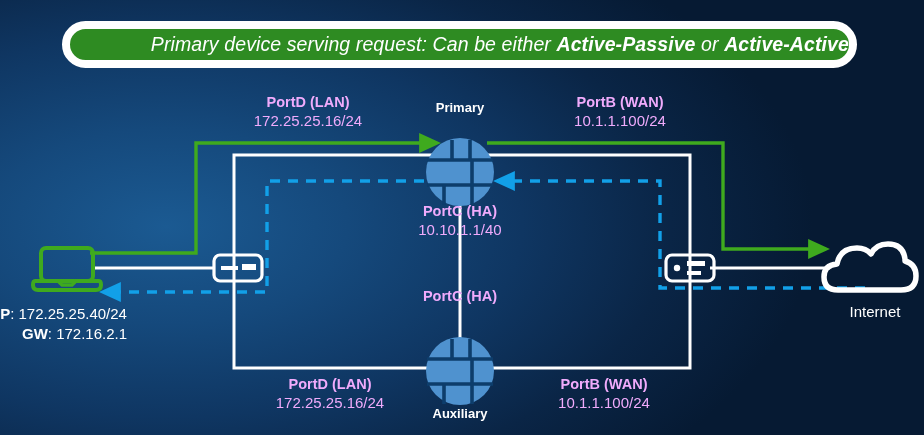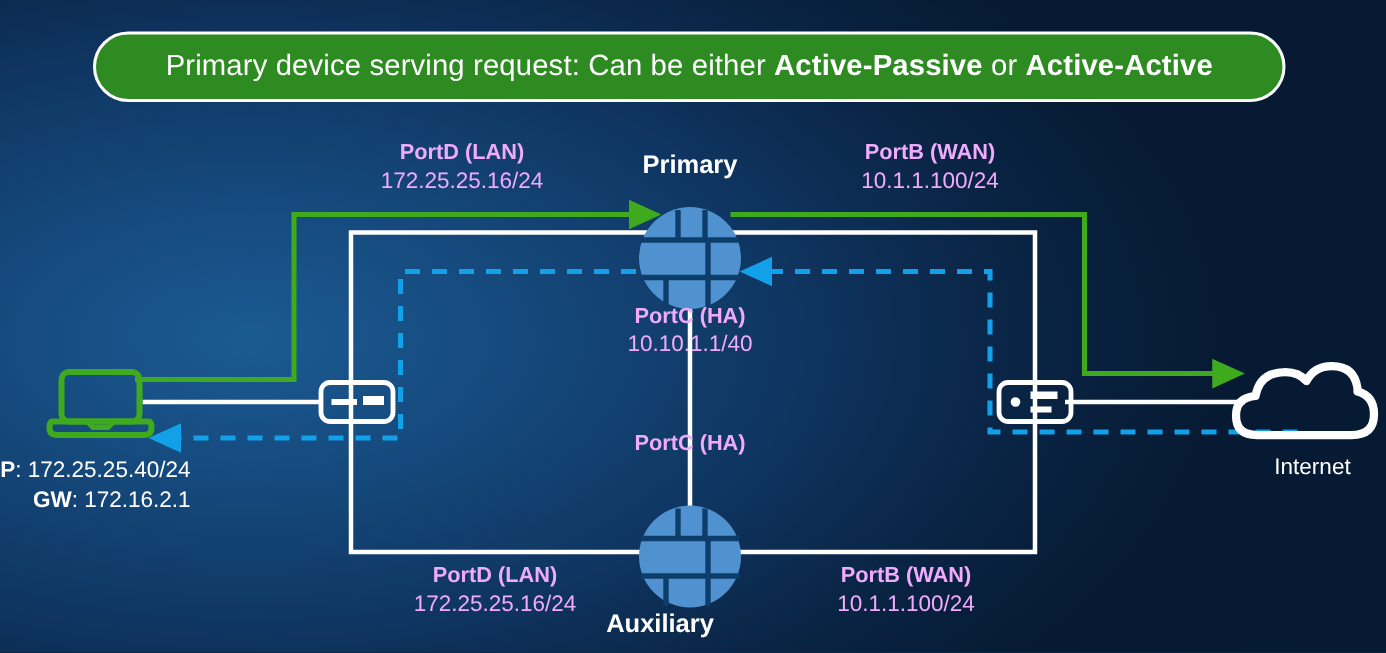--- a/index.html
+++ b/index.html
@@ -12,34 +12,35 @@
   #bg{position:absolute;inset:0;
       background:
         radial-gradient(ellipse 70% 80% at 18% 52%, #1b5a92 0%, #15497c 28%, #0f3662 55%, #0a2546 78%, #061a33 100%),
         linear-gradient(118deg,#041427 0%,#0a2a4e 35%,#123f6d 60%,#07203c 100%);
   }
   svg.layer{position:absolute;left:0;top:0;width:924px;height:435px;overflow:visible;}
 
   
   .banner{
     position:absolute;left:62px;top:21px;width:795px;height:47px;
-    background:#2e8b22;border:2px solid #ffffff;border-radius:26px;
-    display:flex;align-items:center;justify-content:center;
+    background:#2e8b22;border:8px solid #ffffff;border-radius:26px;
+    display:flex;align-items:center;justify-content:flex-end;
     box-sizing:border-box;
+    font-style:italic;
   }
   .banner-text{
     color:#ffffff;font-size:19.5px;letter-spacing:.1px;white-space:nowrap;
   }
   .banner-text b{font-weight:bold;}
 
   
   .lbl{position:absolute;color:#f0abfc;text-align:center;line-height:1.22;white-space:nowrap;}
   .lbl .t1{font-weight:bold;font-size:14.5px;display:block;}
   .lbl .t2{font-weight:normal;font-size:15px;display:block;}
-  .devlbl{position:absolute;color:#ffffff;font-weight:bold;font-size:17px;white-space:nowrap;text-align:center;}
+  .devlbl{position:absolute;color:#ffffff;font-weight:bold;font-size:13px;white-space:nowrap;text-align:center;}
   .hostlbl{position:absolute;color:#ffffff;font-size:15px;line-height:1.35;white-space:nowrap;}
   .hostlbl b{font-weight:bold;}
   .cloudlbl{position:absolute;color:#ffffff;font-size:15px;white-space:nowrap;text-align:center;}
 </style>
 </head>
 <body>
 
 <div id="stage">
 
   <div id="bg"></div>
@@ -176,21 +177,21 @@
     <span class="t2">172.25.25.16/24</span>
   </div>
 
   <div class="lbl" style="left:504px;top:376px;width:200px;">
     <span class="t1">PortB (WAN)</span>
     <span class="t2">10.1.1.100/24</span>
   </div>
 
   <div class="devlbl" style="left:360px;top:100px;width:200px;">Primary</div>
 
-  <div class="devlbl" style="left:340px;top:406px;width:200px;">Auxiliary</div>
+  <div class="devlbl" style="left:360px;top:406px;width:200px;">Auxiliary</div>
 
   <div class="cloudlbl" style="left:810px;top:303px;width:130px;">Internet</div>
 
   <div class="hostlbl" style="left:-4px;top:304px;">
     <div>
       <b>IP</b><span>: </span><span>172.25.25.40/24</span>
     </div>
     <div style="padding-left:26px;">
       <b>GW</b><span>: </span><span>172.16.2.1</span>
     </div>

